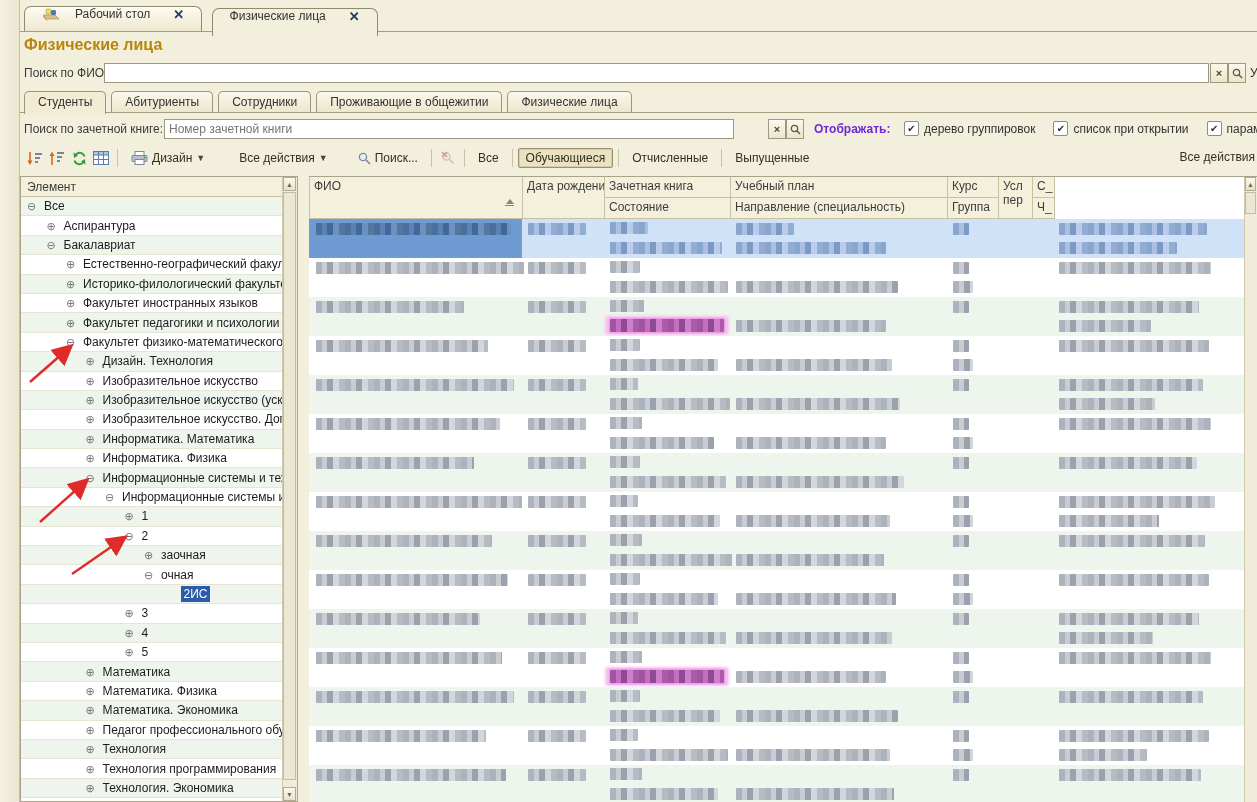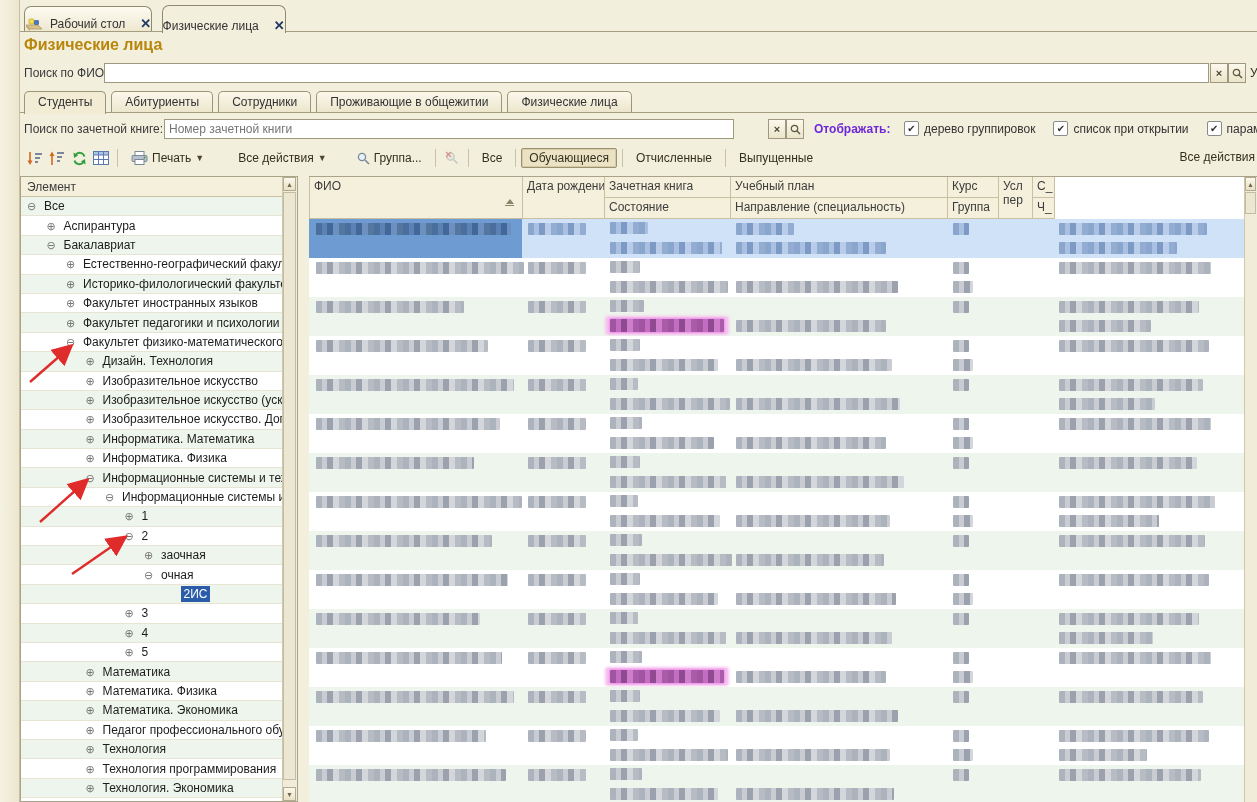--- a/index.html
+++ b/index.html
@@ -4,22 +4,22 @@
 <style>
   html,body{margin:0;padding:0}
   body{
     position:relative;width:1257px;height:802px;overflow:hidden;
     background:#f3efdd;font-family:"Liberation Sans",sans-serif;font-size:12px;color:#333;
   }
   
   #left-strip{position:absolute;left:0;top:0;width:19px;height:802px;
     background:linear-gradient(90deg,#f6f2e2,#ece6cf);border-right:1px solid #c7bfa2}
   #tabbar{position:absolute;left:20px;top:0;right:0;height:31px;border-bottom:1px solid #a59d7f}
-  .wtab{position:relative;display:inline-flex;align-items:flex-end;gap:7px;height:24px;margin:4px 2px 0 4px;
-    padding:0 0;border:1px solid #8f8a6e;border-bottom:none;border-radius:7px 7px 0 0;
+  .wtab{position:relative;display:inline-flex;align-items:flex-start;gap:15px;height:24px;margin:4px 2px 0 4px;
+    padding:0 17px;border:1px solid #8f8a6e;border-bottom:none;border-radius:7px 7px 0 0;
     background:linear-gradient(#fdfbf2,#eee8d0);cursor:default;top:2px}
   .wtab.active{background:#f3efdd;top:1px;height:27px;z-index:3}
   .wtab .x{color:#1f3864;font-weight:bold;font-size:13px;margin-left:8px}
   
   #page-title{position:absolute;left:24px;top:36px;font-size:16px;font-weight:bold;color:#b8860b}
   #fio-row{position:absolute;left:24px;top:63px;right:0;height:22px}
   .lbl{color:#3a3a3a}
   .tbox{position:absolute;background:#fff;border:1px solid #9e9880;height:20px;box-sizing:border-box;
     font-family:"Liberation Sans",sans-serif;font-size:12px;padding:0 4px;color:#333}
   .sq-btn{position:absolute;width:18px;height:20px;box-sizing:border-box;border:1px solid #9e9880;
@@ -192,35 +192,35 @@
     </svg>
   </span>
   <span class="tb-sep"></span>
   <span class="tb-btn">
     <svg width="17" height="14" viewBox="0 0 17 14">
       <rect x="4" y="0.5" width="9" height="4" fill="#fff" stroke="#7a8899"></rect>
       <rect x="1" y="4.5" width="15" height="6" rx="1" fill="#b9c2cc" stroke="#7a8899"></rect>
       <rect x="4" y="8.5" width="9" height="5" fill="#fff" stroke="#7a8899"></rect>
       <circle cx="13.5" cy="6.5" r="0.9" fill="#3f8f3f"></circle>
     </svg>
-    <span>Печать</span>
+    <span>Дизайн</span>
     <span class="caret">▼</span>
   </span>
   <span style="width:18px"></span>
   <span class="tb-btn">
     <span>Все действия</span>
     <span class="caret">▼</span>
   </span>
   <span style="width:14px"></span>
   <span class="tb-btn">
     <svg width="13" height="13" viewBox="0 0 13 13">
       <circle cx="5" cy="5" r="3.6" fill="#e8f0f8" stroke="#7a8899" stroke-width="1.3"></circle>
       <line x1="8" y1="8" x2="12" y2="12" stroke="#7a8899" stroke-width="1.6"></line>
     </svg>
-    <span>Группа...</span>
+    <span>Поиск...</span>
   </span>
   <span class="tb-sep"></span>
   <span class="tb-ico" style="opacity:.45">
     <svg width="14" height="14" viewBox="0 0 14 14">
       <circle cx="5.5" cy="5.5" r="3.6" fill="#dfe3e8" stroke="#8c94a0" stroke-width="1.3"></circle>
       <line x1="8.5" y1="8.5" x2="12.5" y2="12.5" stroke="#8c94a0" stroke-width="1.6"></line>
       <line x1="1" y1="1" x2="6" y2="6" stroke="#c23030" stroke-width="1.4"></line>
       <line x1="6" y1="1" x2="1" y2="6" stroke="#c23030" stroke-width="1.4"></line>
     </svg>
   </span>

